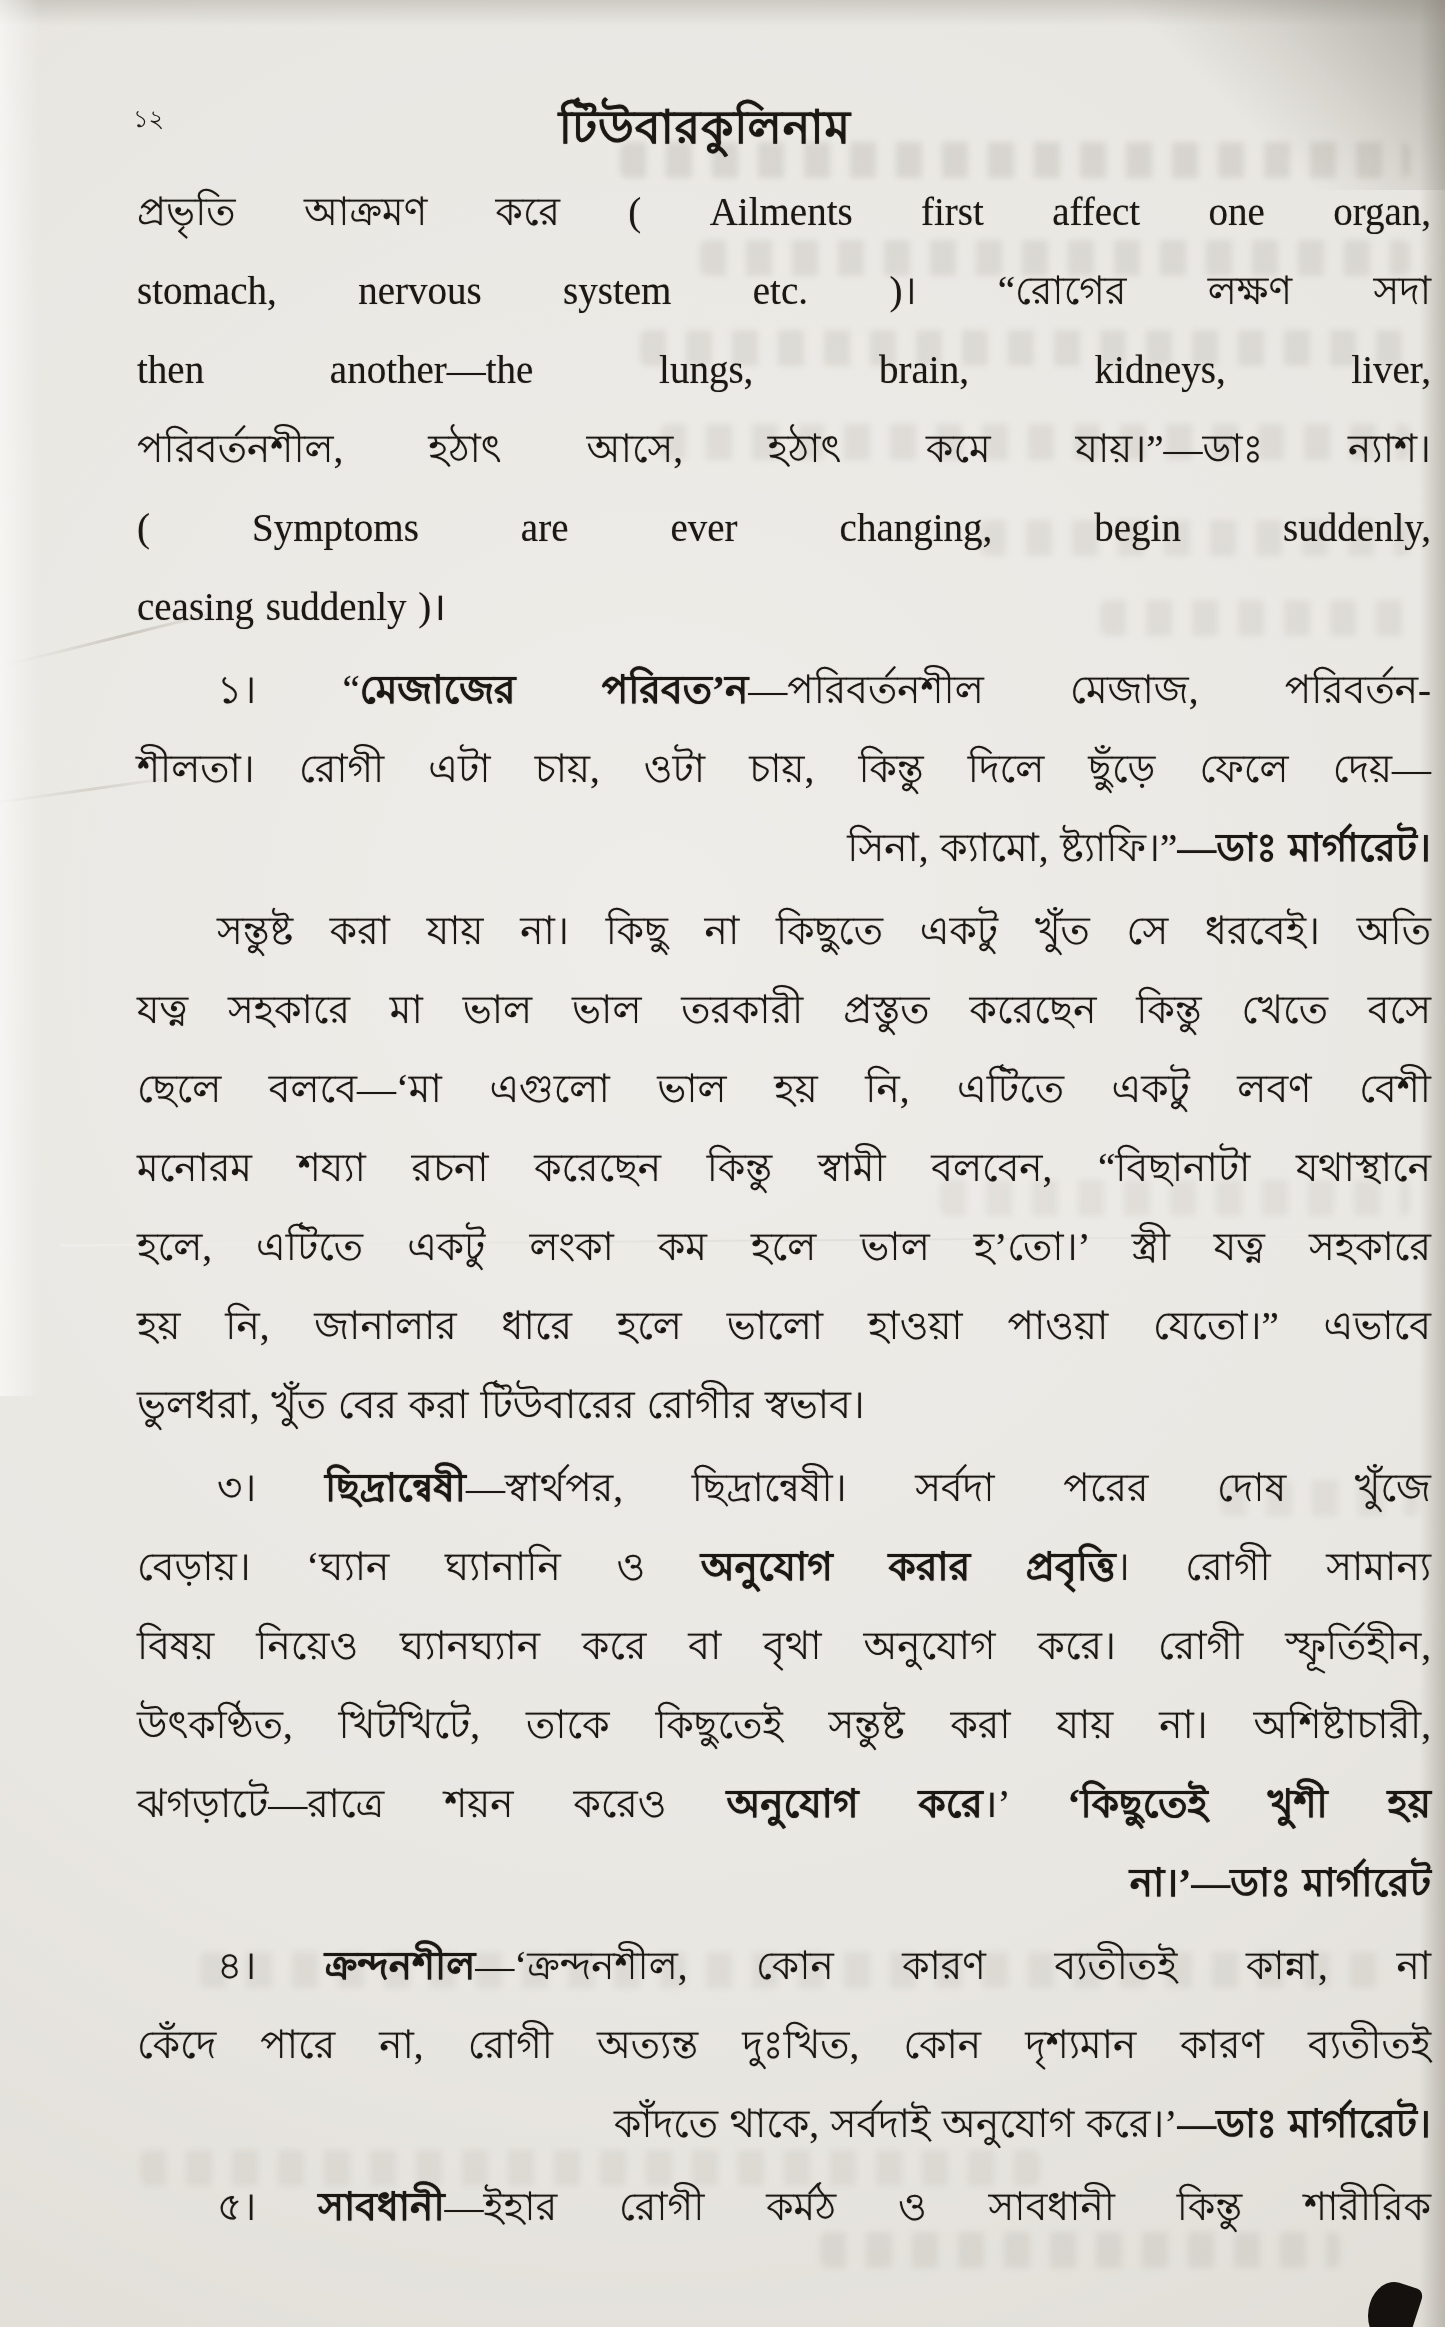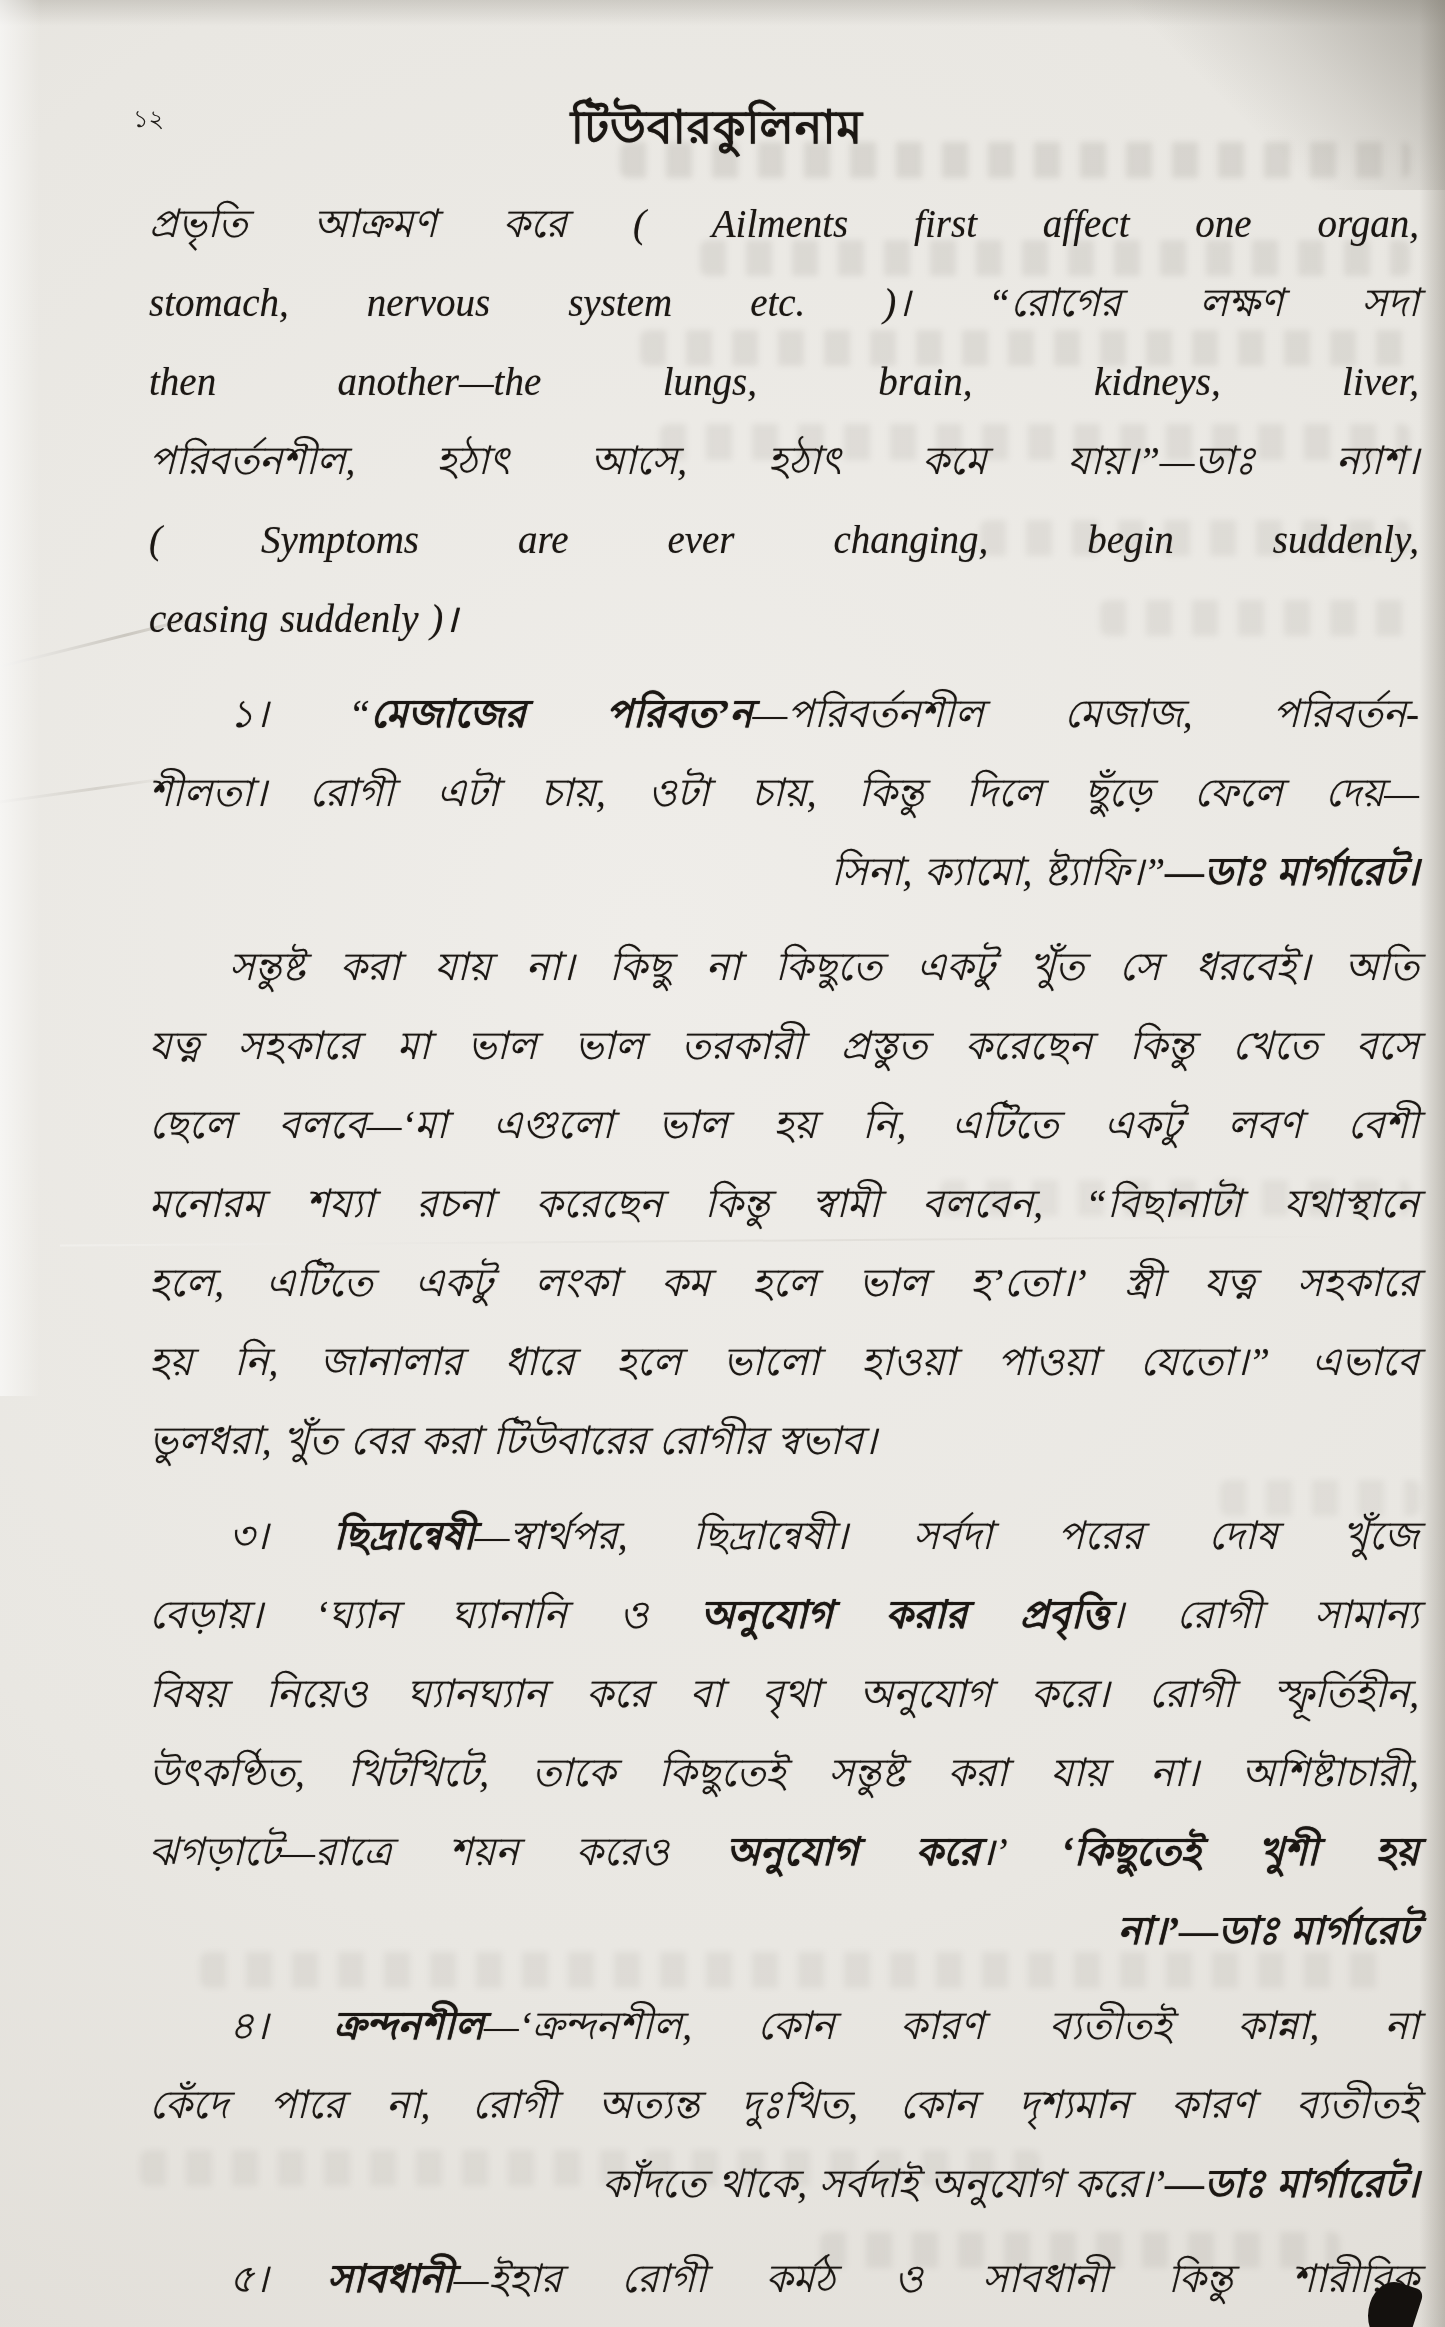--- a/index.html
+++ b/index.html
@@ -50,27 +50,26 @@
   .header{
     position:absolute;top:92px;left:133px;width:1300px;height:60px;
   }
   .page-number{
     position:absolute;left:0;top:8px;font-size:24px;color:#23201c;
   }
   .doc-title{
     position:absolute;left:44%;transform:translateX(-50%);top:0;
     font-size:46px;font-weight:700;color:#1b1713;letter-spacing:1px;
     text-shadow:0 0 1px rgba(20,16,12,.6);
-    margin-left:12px;
   }
   
   .body-text{
     position:absolute;top:168px;left:133px;width:1302px;color:#1b1713;
   }
-  .para{margin:16px;font-style:italic;}
+  .para{margin:4px;}
   .line{
     font-size:39px;line-height:79px;min-height:79px;
     text-align:justify;text-align-last:justify;
     text-shadow:0 0 1px rgba(25,20,15,.45);
     word-spacing:2px;
   }
   .line.no-just{text-align:left;text-align-last:auto;}
   .para.indent .line:first-child{text-indent:80px;}
   .attr-row{display:flex;justify-content:flex-end;align-items:baseline;}
   .attr-row .left{flex:0 1 auto;}

